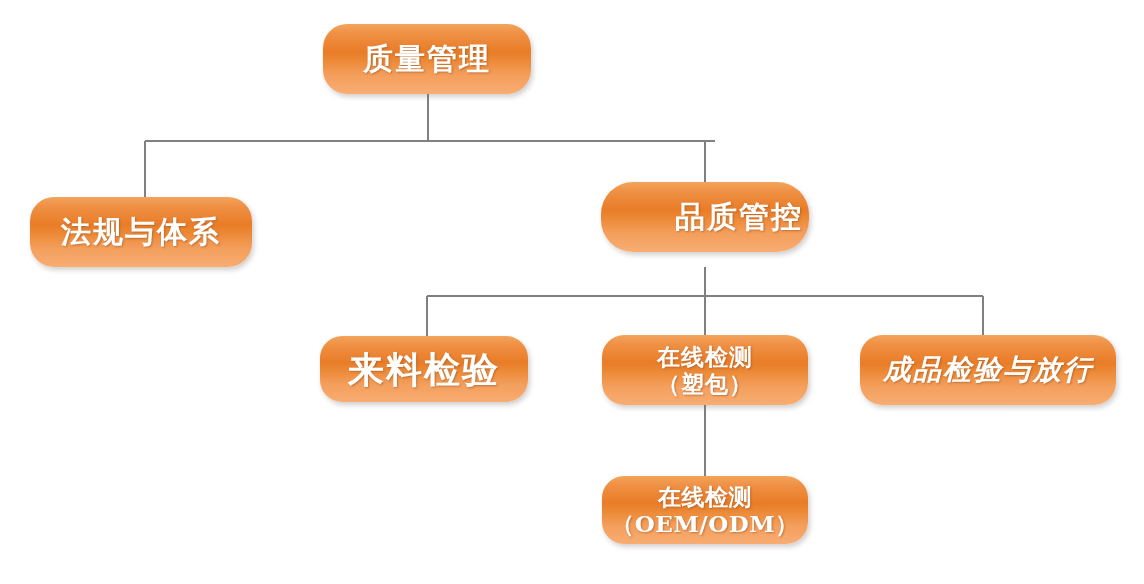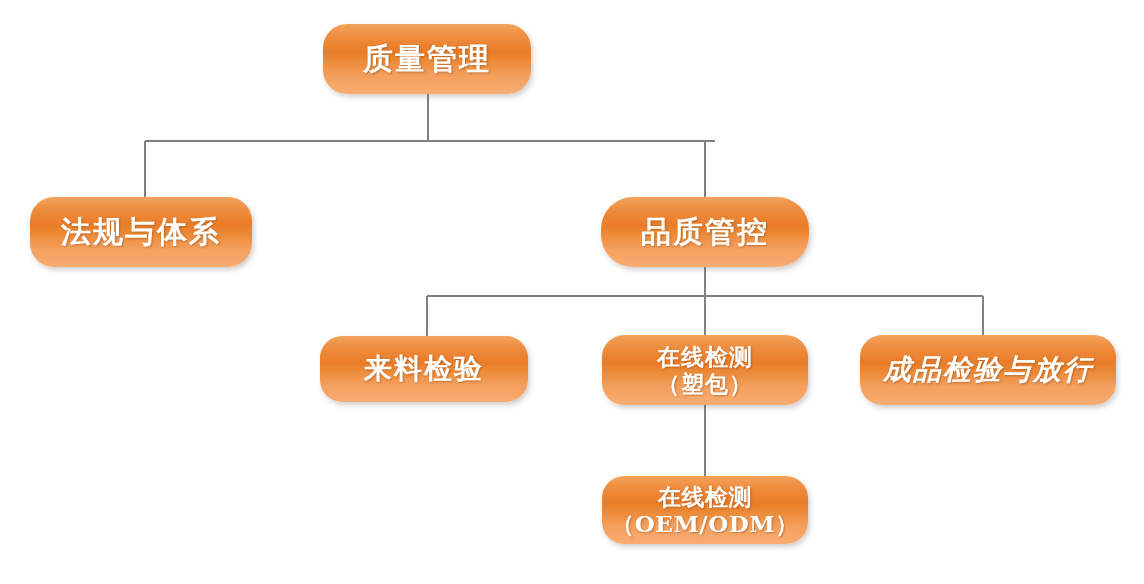--- a/index.html
+++ b/index.html
@@ -63,25 +63,25 @@
     padding: 0 6px;
   }
 
   
   #node-root        { left: 323px; top: 24px;  width: 208px; height: 70px;  border-radius: 24px; }
   #node-root .node-label { font-size: 30px; }
 
   #node-regulation  { left: 30px;  top: 197px; width: 222px; height: 70px;  border-radius: 24px; }
   #node-regulation .node-label { font-size: 30px; }
 
-  #node-quality-ctl { left: 601px; top: 197px; width: 208px; height: 70px;  border-radius: 32px; }
+  #node-quality-ctl { left: 601px; top: 182px; width: 208px; height: 70px;  border-radius: 32px; justify-content: flex-end; }
   #node-quality-ctl .node-label { font-size: 30px; }
 
   #node-incoming    { left: 320px; top: 336px; width: 208px; height: 66px;  border-radius: 22px; }
-  #node-incoming .node-label { font-size: 28px; }
+  #node-incoming .node-label { font-size: 36px; }
 
   #node-online-pkg  { left: 602px; top: 335px; width: 206px; height: 70px;  border-radius: 22px; }
   #node-online-pkg .node-label { font-size: 23px; letter-spacing: 1px; }
 
   #node-finished    { left: 860px; top: 335px; width: 256px; height: 70px;  border-radius: 22px; font-style: italic; }
   #node-finished .node-label { font-size: 28px; }
 
   #node-online-oem  { left: 602px; top: 476px; width: 206px; height: 68px;  border-radius: 22px; }
   #node-online-oem .node-label { font-size: 23px; letter-spacing: 0.5px; }
 </style>

